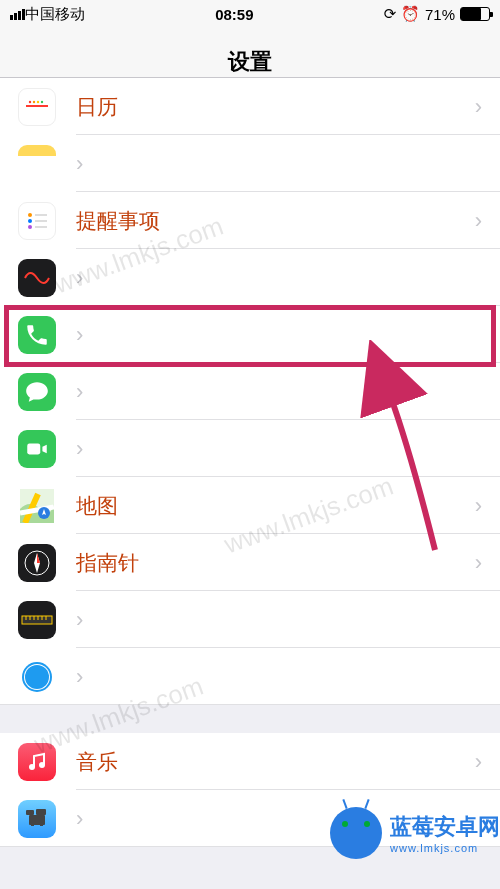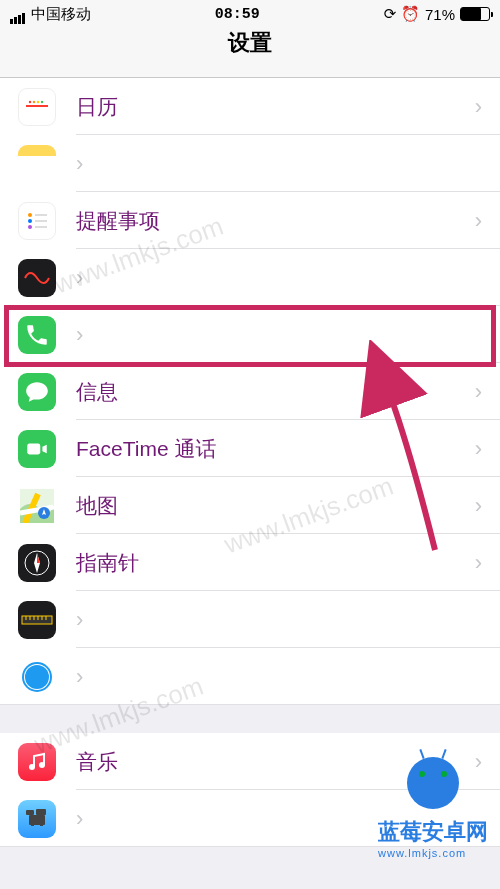--- a/index.html
+++ b/index.html
@@ -14,39 +14,39 @@
     .status-bar {
       height: 28px;
       background: #f7f7f7;
       display: flex;
       align-items: center;
       justify-content: space-between;
       padding: 0 10px;
       font-size: 15px;
       font-weight: 500;
     }
-    .status-left { display: flex; gap: 6px; }
+    .status-left { display: flex; align-items: center; }
     .status-right { display: flex; align-items: center; gap: 5px; }
     .signal-bars { display: flex; align-items: flex-end; gap: 1px; }
     .signal-bars span { width: 3px; background: #000; }
     .signal-bars span:nth-child(1){height:5px}
     .signal-bars span:nth-child(2){height:7px}
     .signal-bars span:nth-child(3){height:9px}
     .signal-bars span:nth-child(4){height:11px}
     .battery {
       width: 30px; height: 14px; border: 1.5px solid #000; border-radius: 3px;
       position: relative; display: flex; align-items: center;
     }
     .battery::after { content:""; position:absolute; right:-4px; top:4px; width:2.5px; height:5px; background:#000; border-radius:0 1px 1px 0; }
     .battery-fill { height: 100%; width: 71%; background:#000; border-radius:1px; }
     .nav-bar {
       height: 50px;
       background: #f7f7f7;
       display: flex;
-      align-items: flex-start;
+      align-items: flex-end;
       justify-content: center;
       border-bottom: 1px solid #c8c7cc;
       font-size: 22px;
       font-weight: 600;
     }
     .group { background: #fff; margin: 0; }
     .group + .group,
     .spacer + .group { margin-top: 28px; }
     .row {
       height: 57px;
@@ -61,21 +61,21 @@
       height: 1px;
       background: #e0e0e3;
     }
     .row:last-child .sep { left:0; }
     .icon {
       width: 38px; height: 38px; border-radius: 9px;
       margin-right: 20px; flex-shrink: 0;
       display:flex; align-items:center; justify-content:center;
       font-size: 22px;
     }
-    .label { font-size: 21px; color: #701a75; flex: 1; }
+    .label { font-size: 21px; color: #c2410c; flex: 1; }
     .chevron { color: #c7c7cc; font-size: 22px; }
     .highlight-box {
       position: absolute;
       border: 5px solid #c9295f;
       pointer-events: none;
       left: 4px; right: 4px;
       top: 305px;
       height: 62px;
     }
     .arrow {
@@ -92,24 +92,23 @@
       font-size: 26px;
       transform: rotate(-20deg);
       pointer-events: none;
       white-space: nowrap;
     }
     .wm1 { left: 50px; top: 240px; }
     .wm2 { left: 220px; top: 500px; }
     .wm3 { left: 30px; top: 700px; }
     .logo-wm {
       position: absolute;
-      right: 12px; bottom: 30px;
+      right: 0; bottom: 30px;
       display: flex; align-items: center; gap: 8px;
       pointer-events: none;
-      flex-direction: column;
     }
     .logo-circle {
       width: 52px; height: 52px; border-radius: 50%;
       background: #2a7de1; position: relative;
     }
     .logo-face {
       position:absolute; top:14px; left:12px; width:28px; height:16px;
       display:flex; justify-content:space-between;
     }
     .logo-eye { width:6px;height:6px;border-radius:50%;background:#0a3; }
@@ -138,21 +137,21 @@
 <div class="status-bar">
   <div class="status-left">
     <span class="signal-bars">
         <span></span>
         <span></span>
         <span></span>
         <span></span>
       </span>
     <span>中国移动</span>
   </div>
-  <div style="font-weight:600;font-family:Liberation Mono, monospace;">08:59</div>
+  <div style="font-weight:600;">08:59</div>
   <div class="status-right">
     <span>⟳</span>
     <span>⏰</span>
     <span>71%</span>
     <span class="battery">
         <span class="battery-fill"></span>
       </span>
   </div>
 </div>
 
@@ -213,32 +212,30 @@
         </div>
         <div class="chevron">›</div>
         <div class="sep"></div>
       </div>
       <div class="row">
         <div class="icon ic-messages">
           <svg width="26" height="26" viewBox="0 0 24 24">
             <path d="M12,3C6.5,3,2,6.6,2,11c0,2.4,1.3,4.5,3.4,6l-1,4l4.3-2.1C9.7,19,10.8,19,12,19c5.5,0,10-3.6,10-8S17.5,3,12,3z" fill="#fff"></path>
           </svg>
         </div>
-        <div class="label">信息</div>
         <div class="chevron">›</div>
         <div class="sep"></div>
       </div>
       <div class="row">
         <div class="icon ic-facetime">
           <svg width="26" height="26" viewBox="0 0 24 24">
             <rect x="3" y="7" width="12" height="10" rx="2" fill="#fff"></rect>
             <path d="M17,10l4-2v8l-4-2z" fill="#fff"></path>
           </svg>
         </div>
-        <div class="label">FaceTime 通话</div>
         <div class="chevron">›</div>
         <div class="sep"></div>
       </div>
       <div class="row">
         <div class="icon ic-maps">
           <svg width="34" height="34" viewBox="0 0 34 34">
             <path d="M0,0 L34,0 L34,34 L0,34 Z" fill="#e8f5e2"></path>
             <path d="M0,20 Q10,10 20,20 T34,15 L34,34 L0,34 Z" fill="#a8d99a"></path>
             <path d="M5,34 L18,5" stroke="#ffcc00" stroke-width="6"></path>
             <path d="M0,24 L34,18" stroke="#fff" stroke-width="5"></path>

